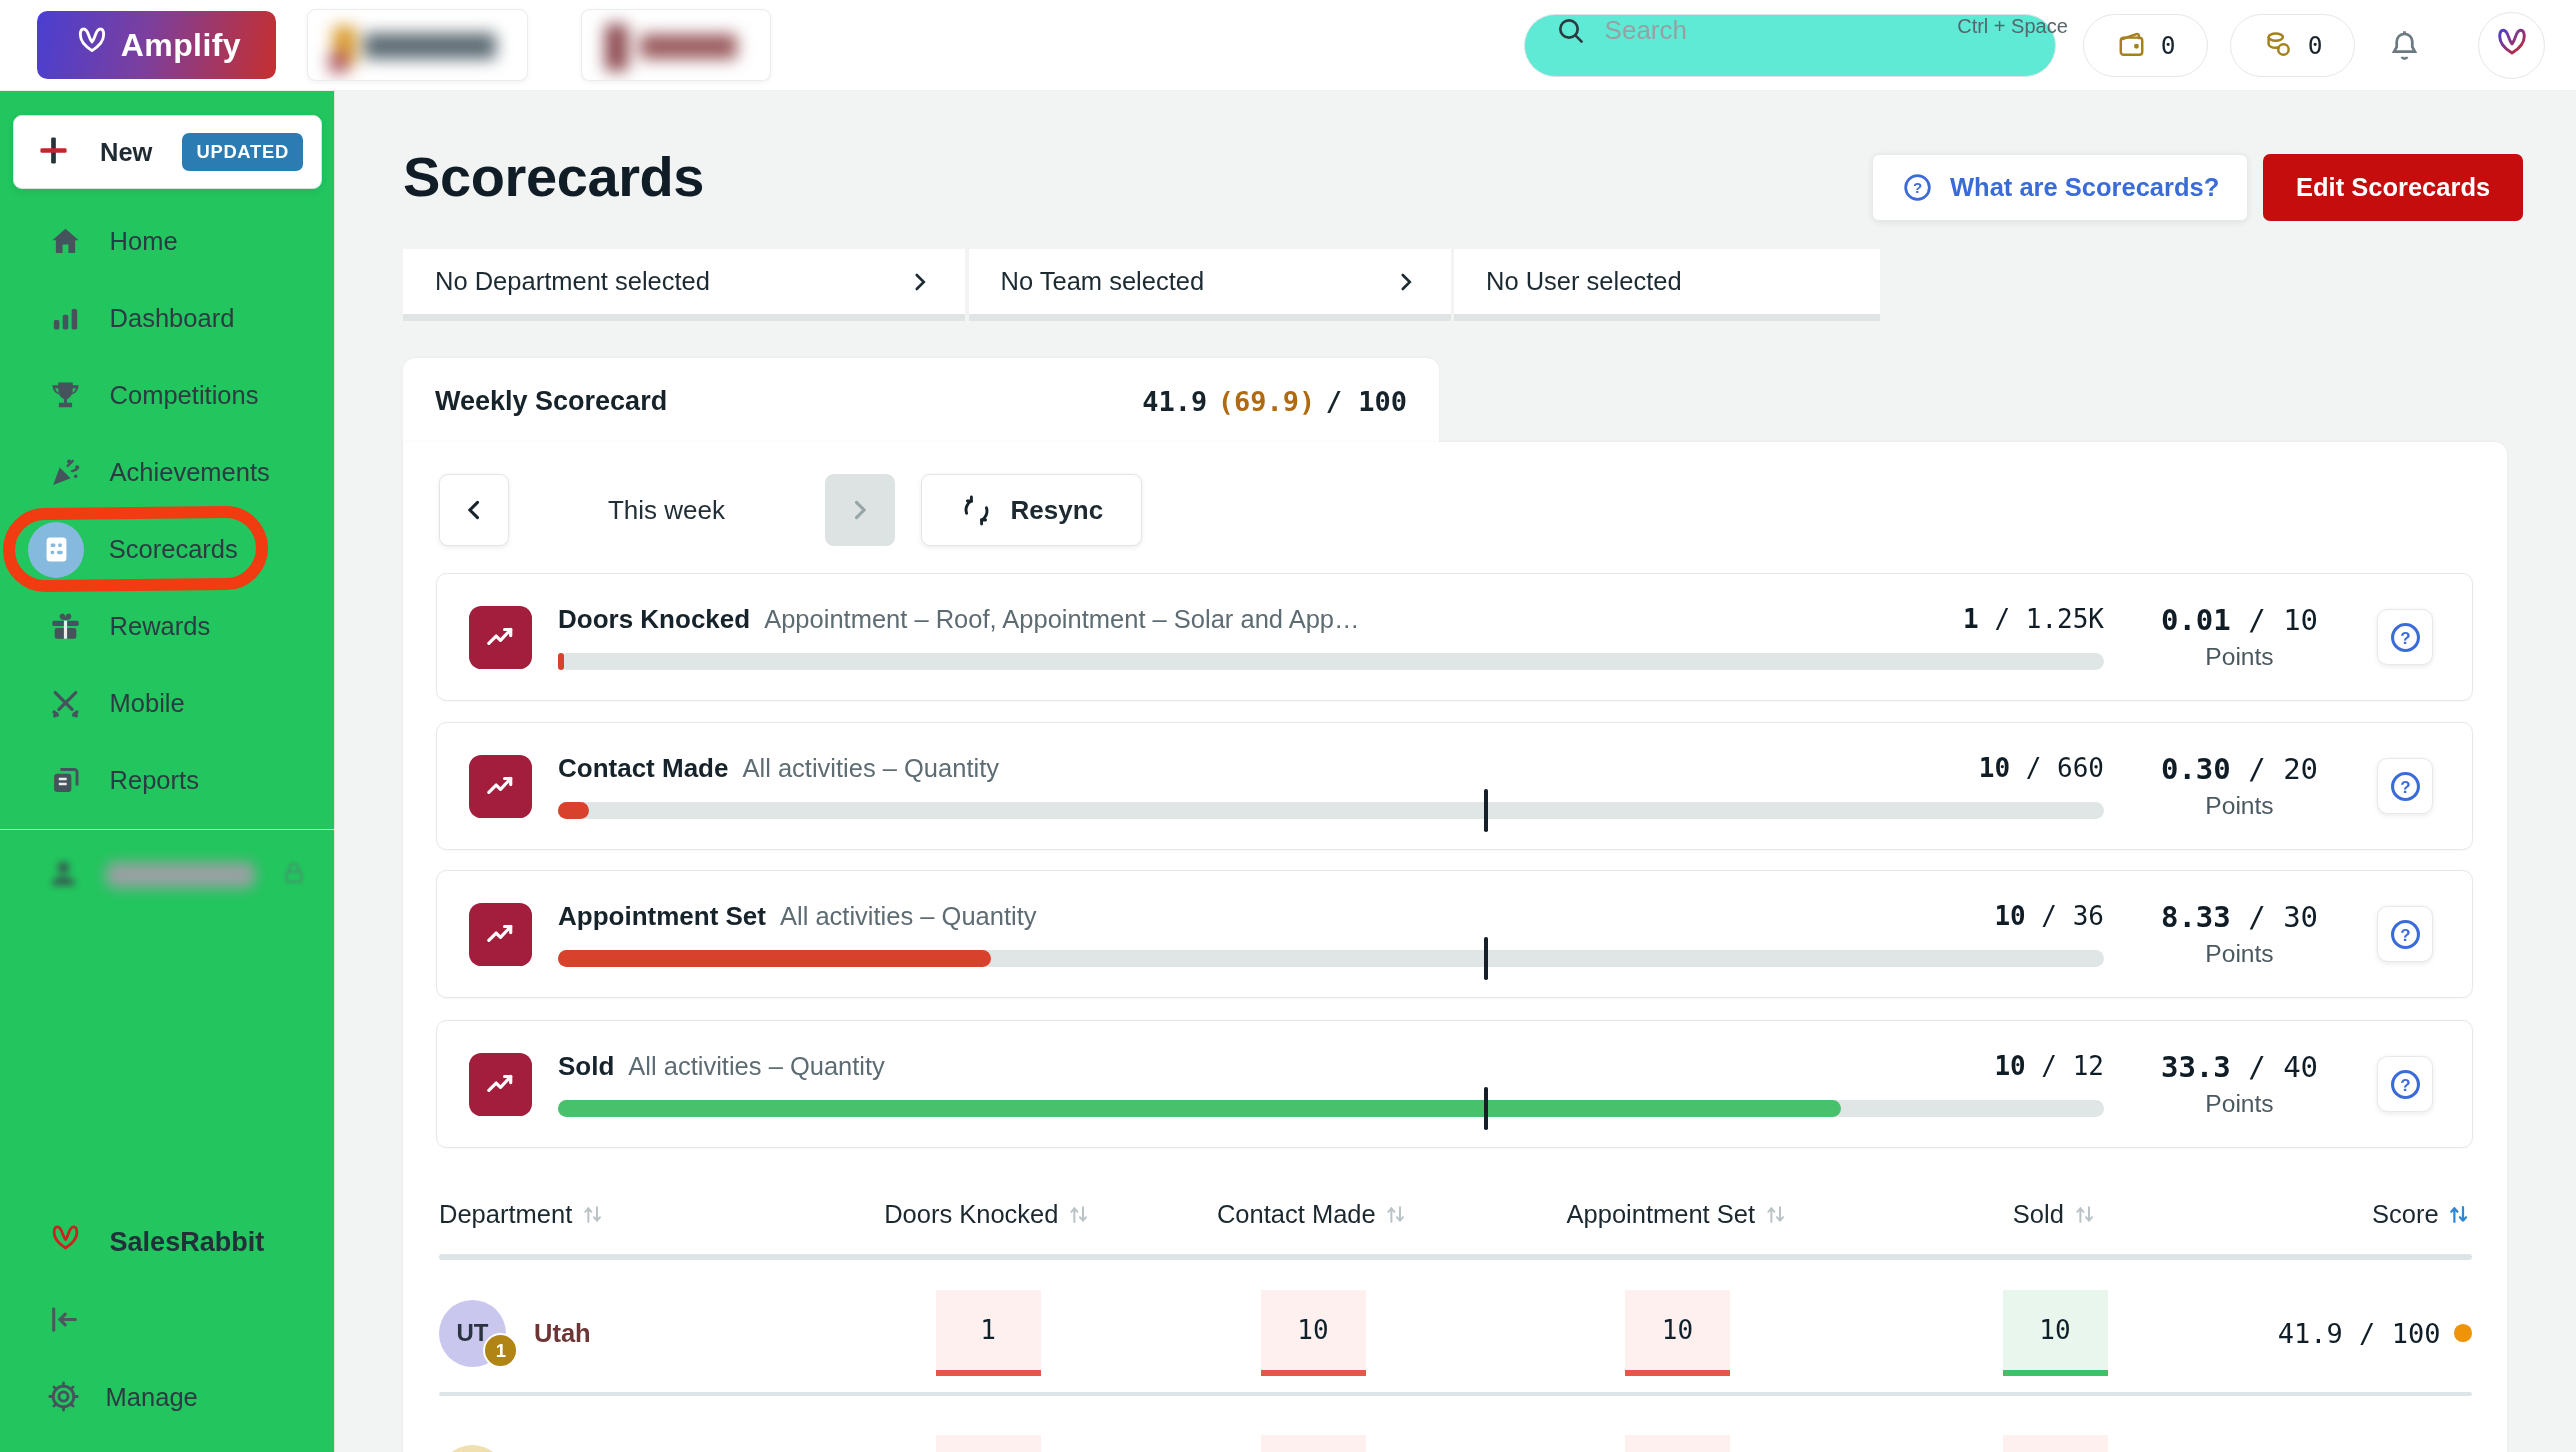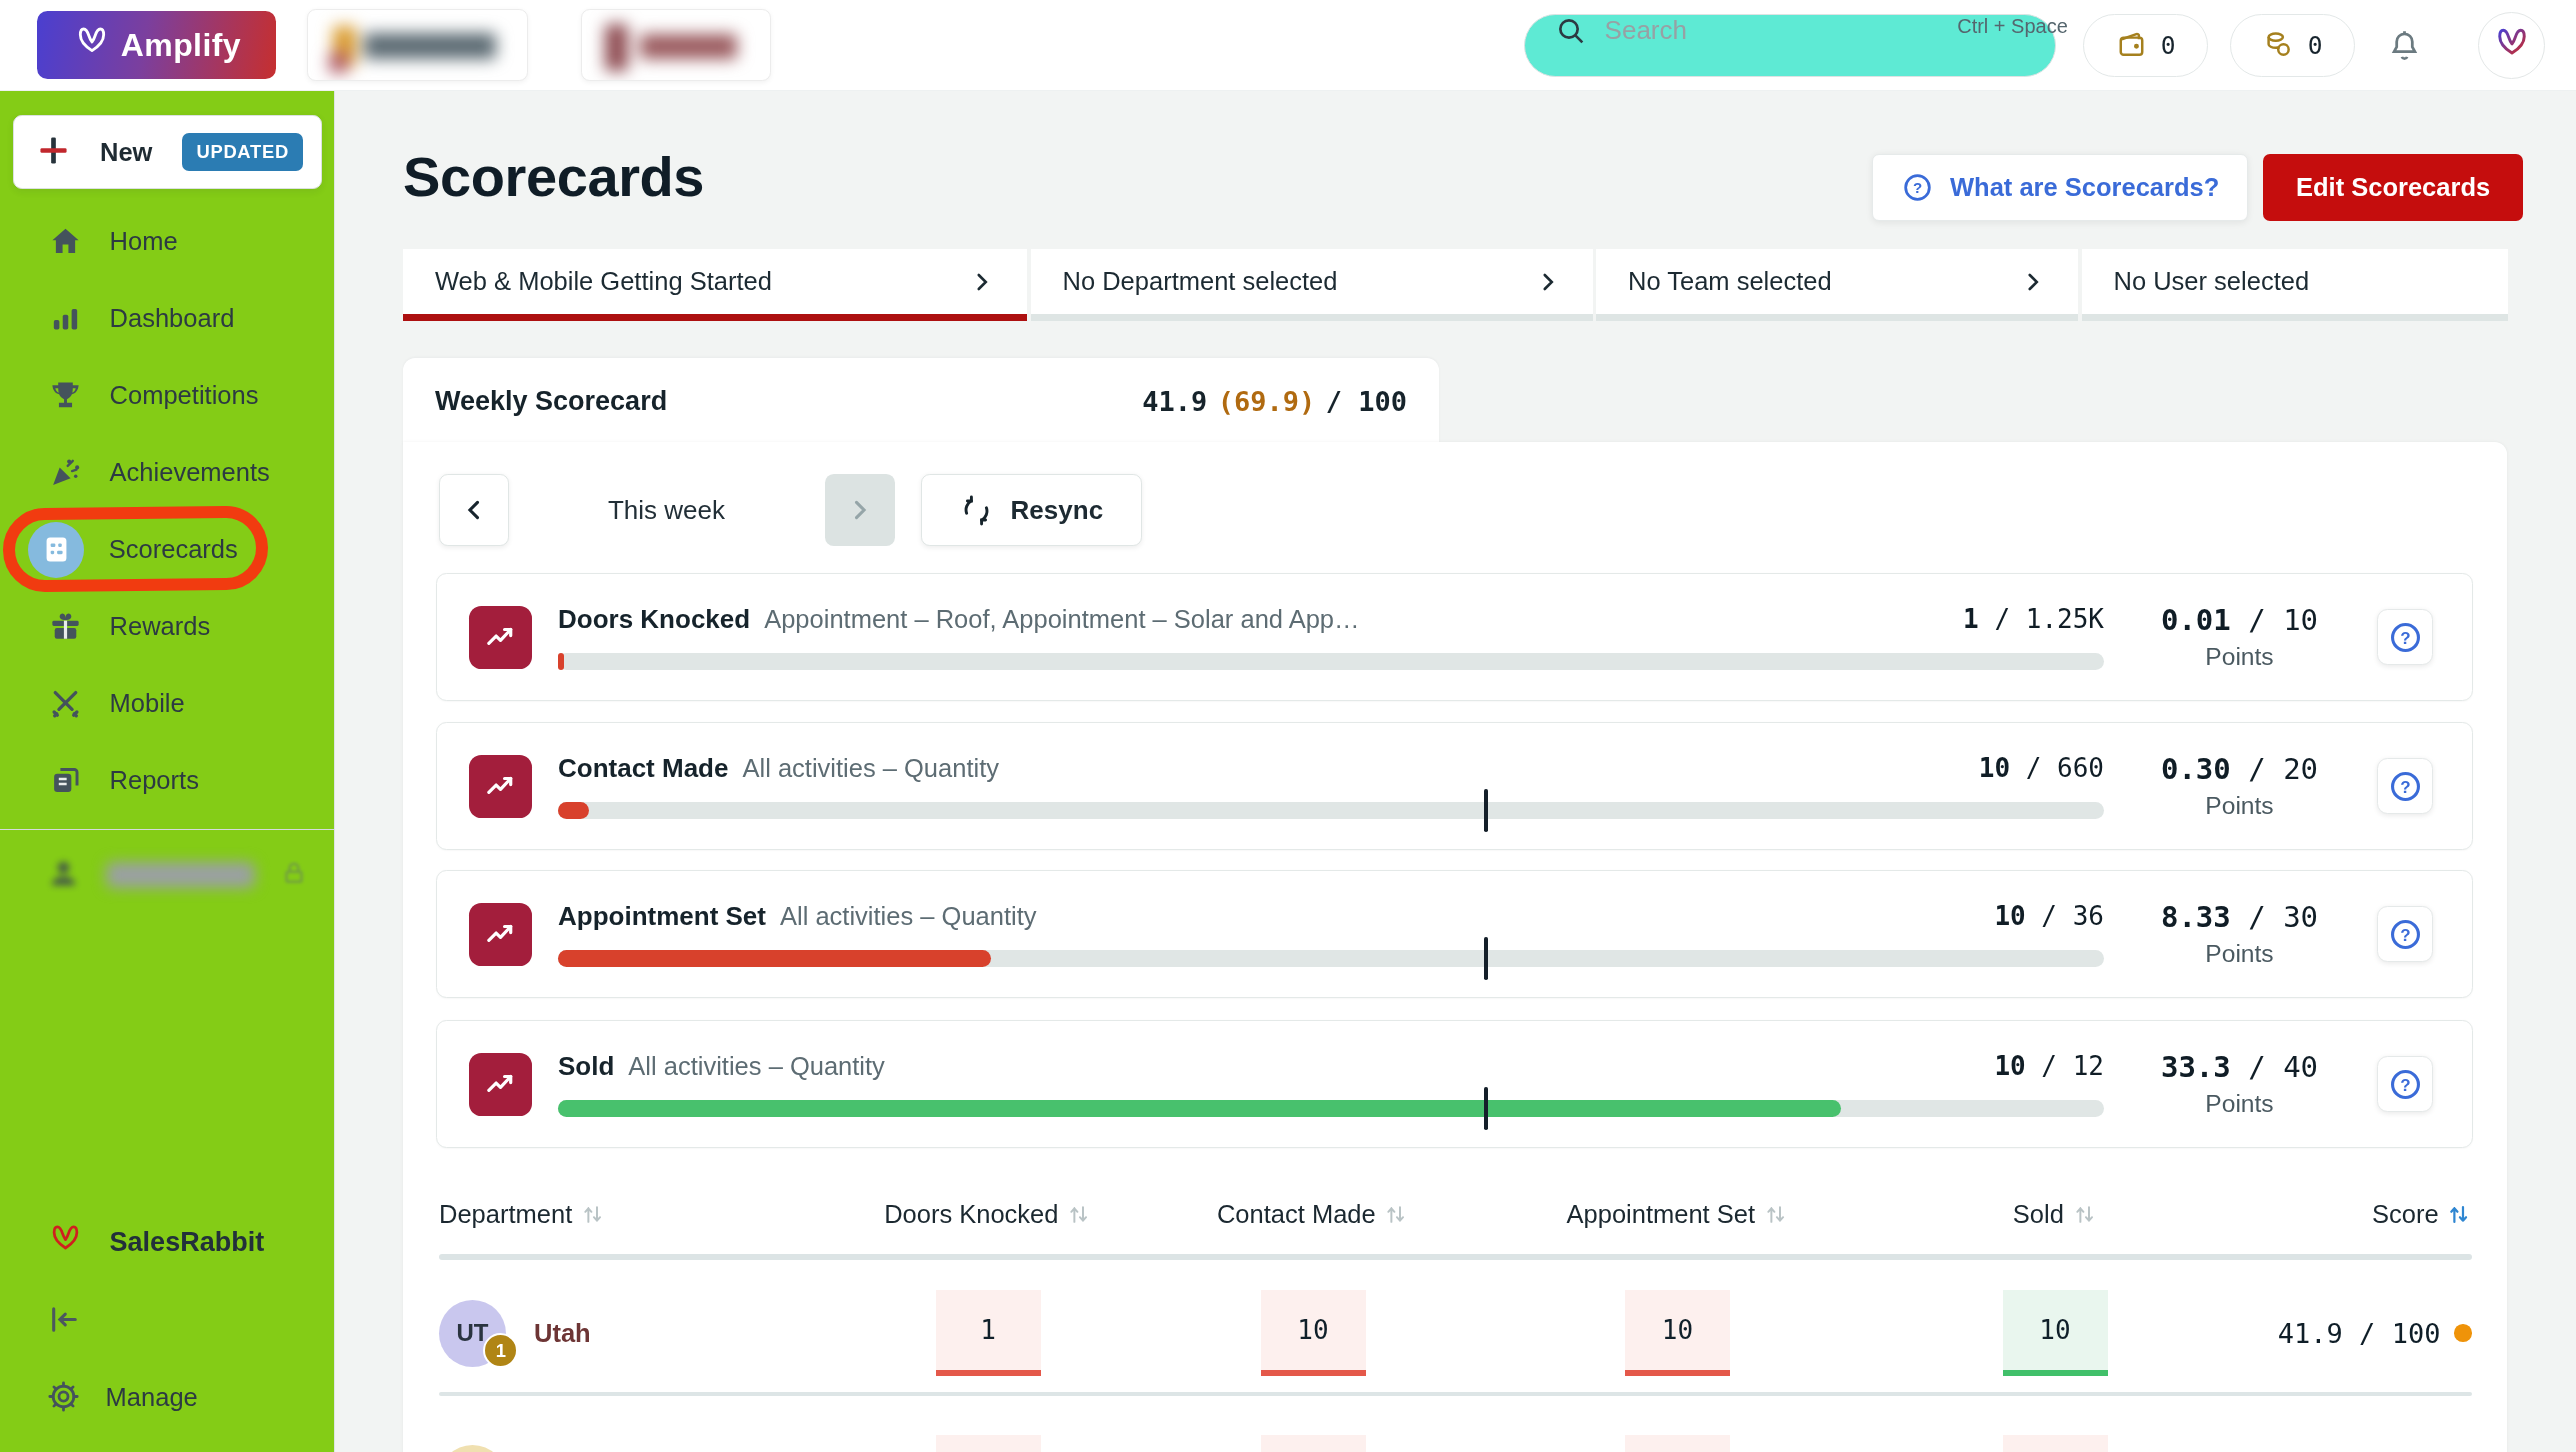--- a/index.html
+++ b/index.html
@@ -21,21 +21,21 @@
   .searchbox input::placeholder { color:#97a1a4; }
   .shortcut { font-size:20px; color:#55666e; white-space:nowrap; }
   .pillbtn { position:absolute; top:14px; height:63px; border:1.8px solid #e3e8e8; border-radius:35px; background:#fff;
              display:flex; align-items:center; justify-content:center; gap:12.3px; }
   .pill-count { font-family:"DejaVu Sans Mono",monospace; font-size:24.6px; color:#17242d; }
   .bellwrap { position:absolute; left:2381px; top:23px; width:46px; height:46px; display:flex; align-items:center; justify-content:center; }
   .avatar-top { position:absolute; left:2478px; top:12.3px; width:67px; height:67px; border-radius:50%; border:1.8px solid #e3e7e7;
                 display:flex; align-items:center; justify-content:center; background:#fff; }
 
   
-  .sidebar { position:absolute; left:0; top:91px; width:335px; height:1361px; background:#84cc16; border-right:0.9px solid #dee4e3; z-index:20; }
+  .sidebar { position:absolute; left:0; top:91px; width:335px; height:1361px; background:#22c55e; border-right:0.9px solid #dee4e3; z-index:20; }
   .new-btn { position:absolute; left:13px; top:24px; width:309px; height:74px; background:#fff; border:0.9px solid #dbe1e0; border-radius:8.8px;
              box-shadow:0 2.6px 7px rgba(20,40,50,.08); display:flex; align-items:center; padding:0 23px; gap:30px; }
   .new-label { font-size:25.5px; font-weight:700; color:#1f2b33; }
   .updated-badge { margin-left:auto; background:#2b7cb3; color:#fff; font-size:18.4px; font-weight:700; letter-spacing:0.7px;
                    padding:8px 14px; border-radius:7px; }
   .nav-list { position:absolute; left:0; top:112px; width:100%; }
   .nav-item { height:77px; display:flex; align-items:center; padding-left:46px; gap:24.6px; cursor:pointer; }
   .nav-item .nicon { width:39px; height:39px; display:flex; align-items:center; justify-content:center; color:#44535c; flex:0 0 39px; }
   .nav-item .nlabel { font-size:25.5px; font-weight:500; color:#2c3a42; }
   .score-icon-circle { width:56px; height:56px; border-radius:50%; background:#85bade; display:flex; align-items:center; justify-content:center; margin-left:-8.8px; }
@@ -359,26 +359,20 @@
   <div class="help-btn">
     <svg width="33" height="33" viewBox="0 0 24 24">
       <circle cx="12" cy="12" r="8.6" fill="none" stroke="#3a6bd8" stroke-width="2"></circle>
       <text x="12" y="16" font-size="11" font-weight="bold" fill="#3a6bd8" text-anchor="middle" font-family="Liberation Sans, sans-serif">?</text>
     </svg>
     <span>What are Scorecards?</span>
   </div>
   <button class="edit-btn">Edit Scorecards</button>
 
   <div class="filters">
-    <div class="filter-cell fc1 active">
-      <span>Web &amp; Mobile Getting Started</span>
-      <svg width="26" height="26" viewBox="0 0 24 24" fill="none" stroke="#1c2a32" stroke-width="2.4" stroke-linecap="round">
-          <path d="M9 5.5 15.5 12 9 18.5"></path>
-        </svg>
-    </div>
     <div class="filter-cell fc2">
       <span>No Department selected</span>
       <svg width="26" height="26" viewBox="0 0 24 24" fill="none" stroke="#1c2a32" stroke-width="2.4" stroke-linecap="round">
           <path d="M9 5.5 15.5 12 9 18.5"></path>
         </svg>
     </div>
     <div class="filter-cell fc3">
       <span>No Team selected</span>
       <svg width="26" height="26" viewBox="0 0 24 24" fill="none" stroke="#1c2a32" stroke-width="2.4" stroke-linecap="round">
           <path d="M9 5.5 15.5 12 9 18.5"></path>

